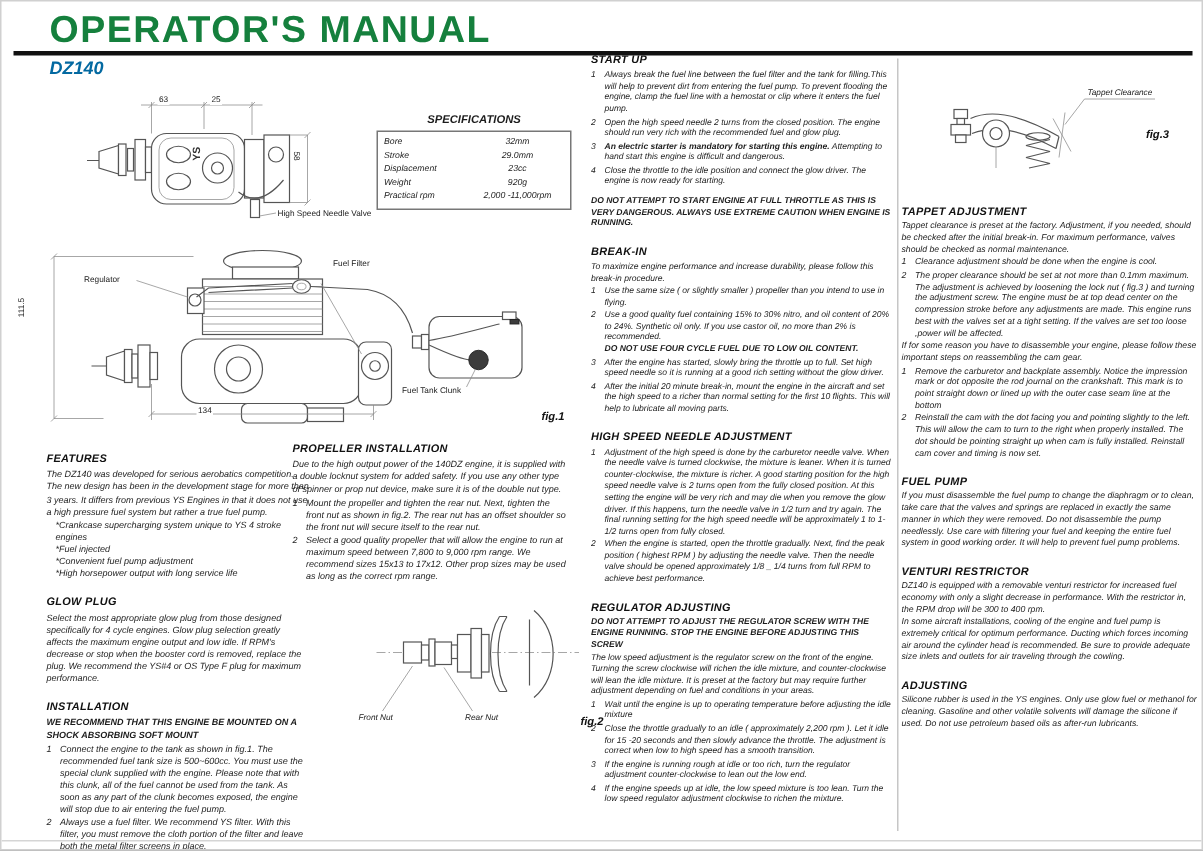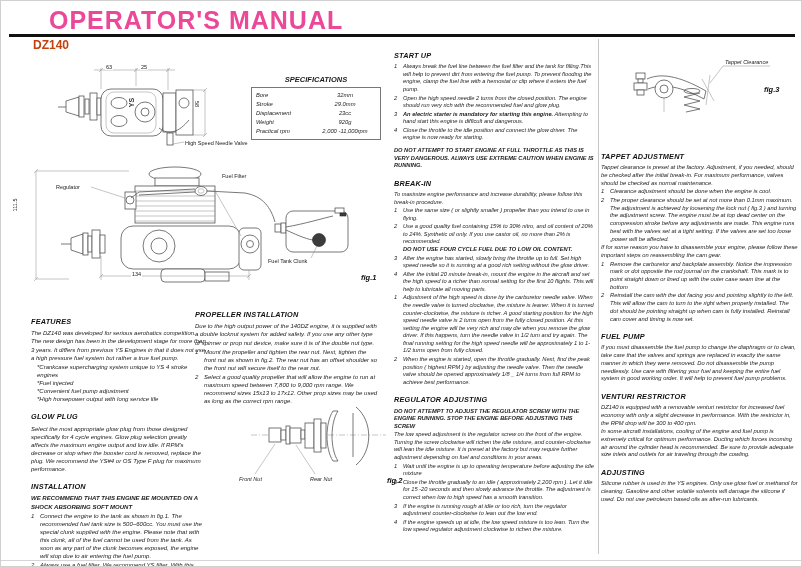--- a/index.html
+++ b/index.html
@@ -1,21 +1,21 @@
 <!DOCTYPE html>
 <html><head>
 <meta charset="utf-8">
 <style>
   html,body{margin:0;padding:0;background:#888;}
   .page{position:relative;width:802px;height:567px;background:#ffffff;overflow:hidden;
         font-family:"Liberation Sans",sans-serif;color:#1c1c1c;border:1px solid #d0d0d0;box-sizing:border-box;}
   
-  .title{position:absolute;left:48px;top:5px;font-size:25px;font-weight:700;letter-spacing:1px;color:#ec4899;}
+  .title{position:absolute;left:32px;top:5px;font-size:25px;font-weight:700;letter-spacing:1px;color:#15803d;}
   .rule{position:absolute;left:8px;top:33px;width:786px;height:2.5px;background:#111;}
-  .model{position:absolute;left:32px;top:37px;font-size:12px;font-weight:700;color:#c2410c;}
+  .model{position:absolute;left:32px;top:37px;font-size:12px;font-weight:700;color:#0369a1;font-style:italic;}
   .crease{position:absolute;left:597px;top:38px;width:1px;height:515px;background:#c6c6c6;}
   .bottomline{position:absolute;left:0;top:559px;width:802px;height:1px;background:#d5d5d5;}
   
   .specs{position:absolute;left:250px;top:74px;width:130px;}
   .specs-title{font-size:7.5px;font-weight:700;font-style:italic;text-align:center;margin-bottom:3px;}
   .specs-box{border:1px solid #777;padding:3px 4px;}
   .srow{display:flex;font-size:5.8px;font-style:italic;line-height:1.55;}
   .sname{width:58px;}
   .sval{flex:1;text-align:center;}
   
@@ -32,21 +32,21 @@
   .vert2{transform:rotate(90deg);transform-origin:center;}
   .ys{position:absolute;font-size:7px;font-weight:700;color:#333;transform:rotate(-90deg);}
   .caption{position:absolute;font-size:7.5px;font-weight:700;font-style:italic;color:#111;}
   
   .col{position:absolute;font-style:italic;}
   .col1{left:30px;top:300px;width:175px;font-size:6px;line-height:1.35;}
   .col2{left:194px;top:293px;width:183px;font-size:6px;line-height:1.35;}
   .col3{left:393px;top:34px;width:200px;font-size:5.7px;line-height:1.33;}
   .col4{left:600px;top:135px;width:197px;font-size:5.8px;line-height:1.33;}
   h3{font-size:7.3px;font-weight:700;font-style:italic;margin:9px 0 2.5px 0;letter-spacing:0.2px;color:#111;}
-  .sec:first-child h3{margin-top:16px;}
+  .sec:first-child h3{margin-top:0;}
   p{margin:0 0 1px 0;}
   .b{font-weight:700;}
   .warn{font-weight:700;margin:5px 0 4px 0;}
   .itm{display:flex;margin-bottom:1px;}
   .num{width:9px;flex:none;}
   .itx{flex:1;}
   .bullets div{margin:0;}
 </style>
 </head>
 <body>
@@ -280,20 +280,21 @@
       <div class="itm">
           <span class="num">3</span>
           <span class="itx">After the engine has started, slowly bring the throttle up to full. Set high speed needle so it is running at a good rich setting without the glow driver.</span>
         </div>
       <div class="itm">
           <span class="num">4</span>
           <span class="itx">After the initial 20 minute break-in, mount the engine in the aircraft and set the high speed to a richer than normal setting for the first 10 flights.  This will help to lubricate all moving parts.</span>
         </div>
     </div>
     <div class="sec">
+      <h3>HIGH SPEED NEEDLE ADJUSTMENT</h3>
       <div class="itm">
           <span class="num">1</span>
           <span class="itx">Adjustment of the high speed is done by the carburetor needle valve. When the needle valve is turned clockwise, the mixture is leaner.  When it is turned counter-clockwise, the mixture is richer. A good starting position for the high speed needle valve is 2 turns open from the fully closed position.  At this setting the engine will be very rich and may die when you remove the glow driver. If this happens, turn the needle valve in 1/2 turn and try again. The final running setting for the high speed needle will be approximately 1 to 1-1/2 turns open from fully closed.</span>
         </div>
       <div class="itm">
           <span class="num">2</span>
           <span class="itx">When the engine is started, open the throttle gradually.  Next, find the peak position ( highest RPM ) by adjusting the needle valve.  Then the needle valve should be opened approximately 1/8 _ 1/4 turns from full RPM to achieve best performance.</span>
         </div>
     </div>
     <div class="sec">

